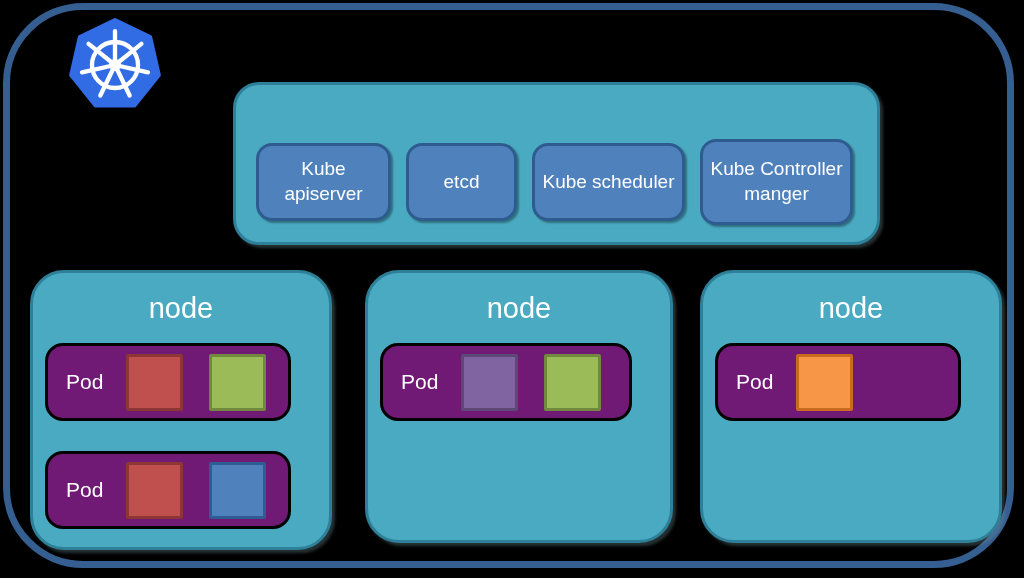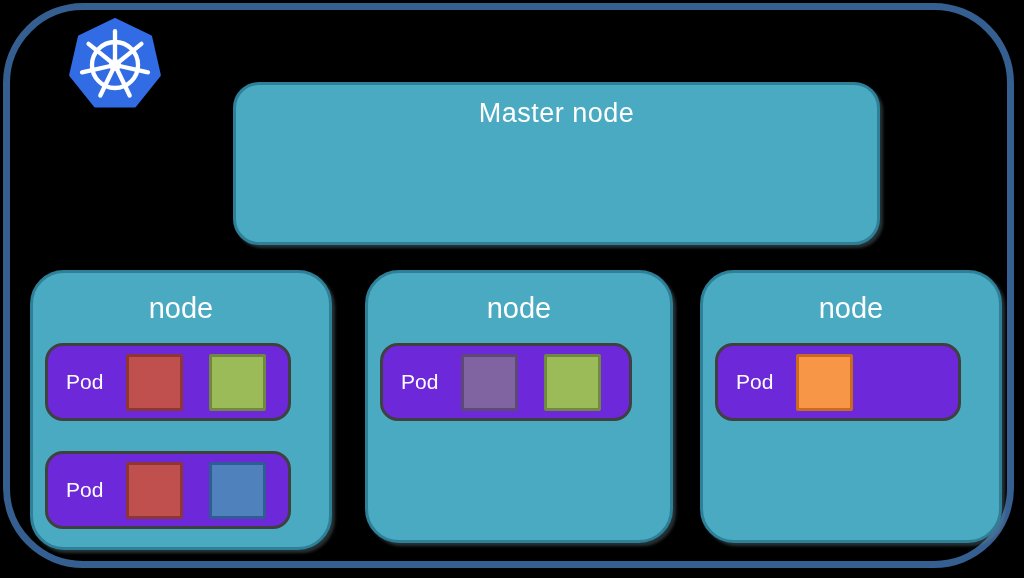--- a/index.html
+++ b/index.html
@@ -42,21 +42,21 @@
   .node1{left:30px;width:302px;height:280px;}
   .node2{left:365px;width:308px;height:273px;}
   .node3{left:700px;width:302px;height:273px;}
   .node-title{
     height:70px;display:flex;align-items:center;justify-content:center;
     font-size:29px;
     border-radius:28px;
   }
   .pod{
     box-sizing:border-box;height:78px;margin:0 38px 30px 12px;
-    background:#6d28d9;border:3px solid #404040;border-radius:18px;
+    background:#701a75;border:3px solid #000000;border-radius:18px;
     display:flex;align-items:center;
   }
   .pod-label{margin-left:18px;width:52px;font-size:21px;color:#ffffff;}
   .containers{display:flex;gap:26px;margin-left:8px;}
   .sq{width:51px;height:51px;box-sizing:content-box;border:3px solid;border-radius:2px;display:inline-block;}
 </style>
 </head>
 <body>
 
 <div class="canvas">
@@ -71,21 +71,26 @@
       <line x1="50" y1="50" x2="85.1" y2="57.8"></line>
       <line x1="50" y1="50" x2="65.6" y2="82.5"></line>
       <line x1="50" y1="50" x2="34.4" y2="82.5"></line>
       <line x1="50" y1="50" x2="14.9" y2="57.8"></line>
       <line x1="50" y1="50" x2="21.9" y2="27.5"></line>
       <circle cx="50" cy="50" r="6.5" fill="#ffffff" stroke="none"></circle>
     </g>
   </svg>
 
   <section class="master">
-    <div class="master-title">Master node</div>
+    <div class="components">
+        <div class="component comp0">Kube apiserver</div>
+        <div class="component comp1">etcd</div>
+        <div class="component comp2">Kube scheduler</div>
+        <div class="component comp3">Kube Controller manger</div>
+      </div>
   </section>
 
   <div>
       <section class="node-card node1">
         <div class="node-title">node</div>
         <div class="pod">
           <span class="pod-label">Pod</span>
           <span class="containers">
             <span class="sq" style="background: rgb(192, 80, 77); border-color: rgb(142, 54, 52);"></span>
             <span class="sq" style="background: rgb(155, 187, 89); border-color: rgb(113, 137, 63);"></span>

